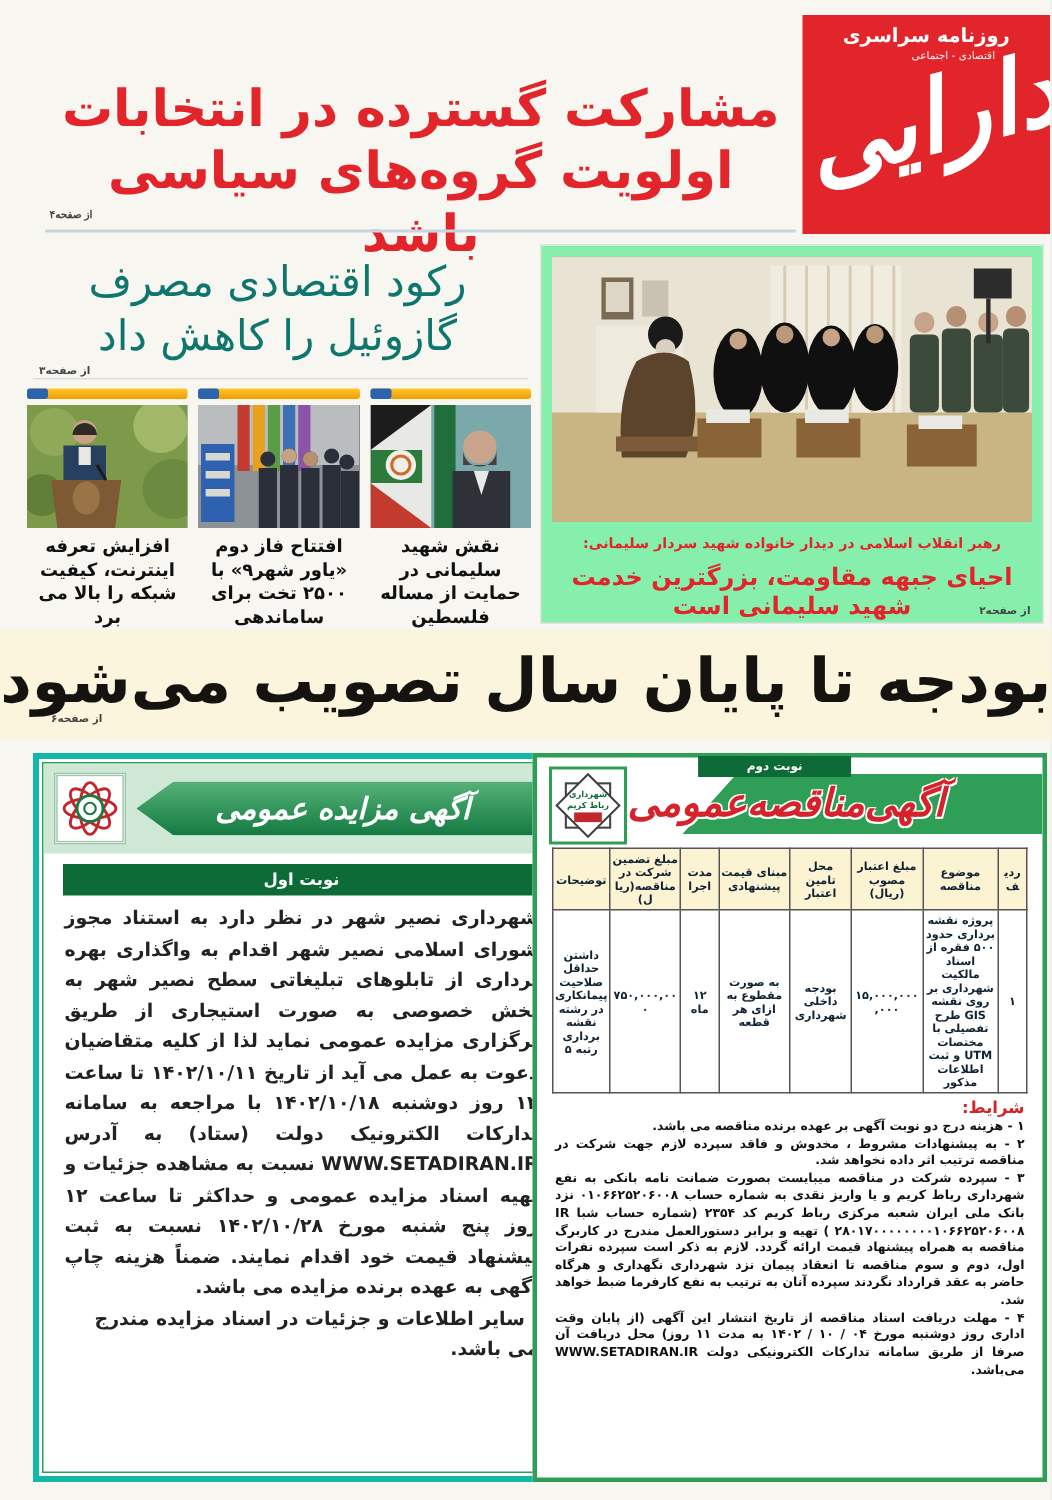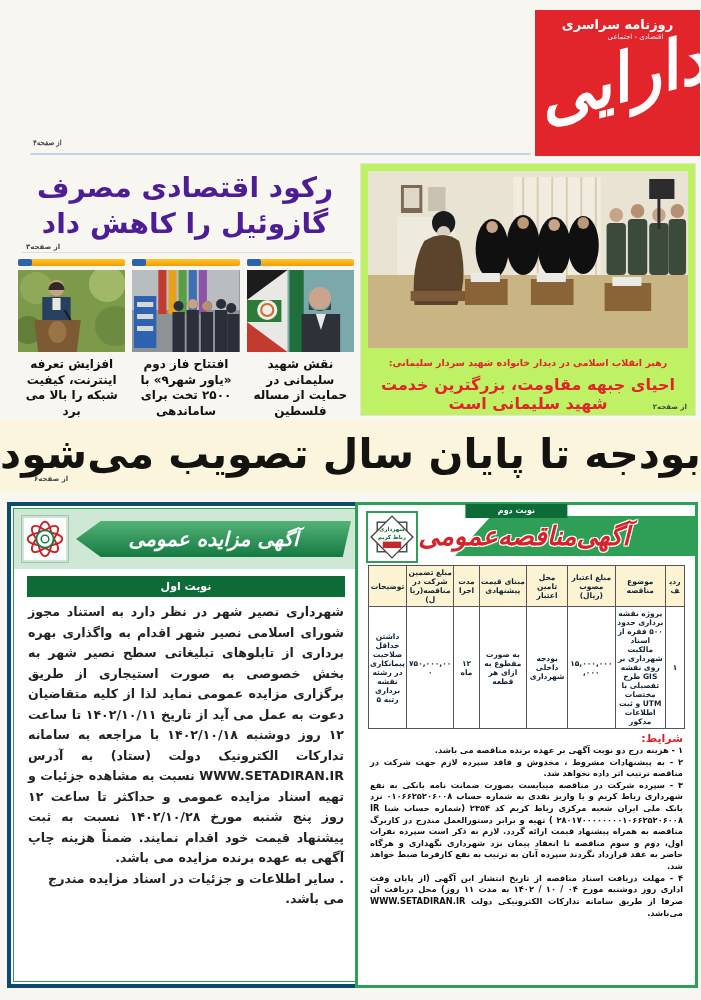--- a/index.html
+++ b/index.html
@@ -13,47 +13,47 @@
   .mh-cat  { font-size:7px; margin-top:1px; opacity:.95;margin-left:36px; }
   .mh-title{ font-size:66px; font-weight:bold; font-style:italic; line-height:1; transform:rotate(-14deg) translate(6px,6px); }
 
   .issue-bar { position:absolute; top:27px; left:30px; width:501px; height:20px; background:#e2252b; color:#fff; font-size:10.5px; font-weight:bold; text-align:center; line-height:20px; }
   .lead-h { position:absolute; top:53px; left:30px; width:501px; color:#e2252b; font-size:34px; font-weight:bold; text-align:center; line-height:1.22; }
   .pgref { font-size:7px; color:#444; font-weight:bold; }
   .lead-ref { position:absolute; top:139px; left:33px;font-family:Liberation Serif, serif; }
   .header-divider { position:absolute; top:153px; left:30px; width:501px; height:2px; background:#c7d4e1; border-radius:2px; }
 
   
-  .econ-h { position:absolute; top:170px; left:14px; width:342px; color:#4c1d95; font-size:28px; font-weight:bold; text-align:center; line-height:1.28; }
+  .econ-h { position:absolute; top:170px; left:14px; width:342px; color:#0f766e; font-size:28px; font-weight:normal; text-align:center; line-height:1.28; }
   .econ-ref { position:absolute; top:243px; left:26px; }
   .econ-divider { position:absolute; top:252px; left:22px; width:330px; height:1px; background:#ddd; }
 
   .photo-row { position:absolute; top:259px; left:18px; width:336px; display:flex; gap:7px; }
   .pcard { flex:1; min-width:0; }
   .pbar { height:7px; background:linear-gradient(#ffc52e,#f29d00); border-radius:2px; position:relative; }
   .pbar::before { content:""; position:absolute; left:0; top:0; width:14px; height:100%; background:#2b63ad; border-radius:2px; }
   .pimg { height:82px; margin-top:4px; overflow:hidden; background:#888; }
   .pimg svg { display:block; width:100%; height:100%; }
   .pcap { font-size:12px; font-weight:bold; text-align:center; line-height:1.3; margin-top:5px; color:#101010; }
   .pref { display:block; text-align:left; margin-top:2px; margin-left:2px; }
 
-  .meet-card { position:absolute; top:163px; left:360px; width:336px; height:253px; background:#bef264; border:1px solid #e4e2da; padding:7px 7px 4px; }
+  .meet-card { position:absolute; top:163px; left:360px; width:336px; height:253px; background:#86efac; border:1px solid #e4e2da; padding:7px 7px 4px; }
   .meet-photo { height:177px; overflow:hidden; background:#cbb98d; }
   .meet-photo svg { display:block; width:100%; height:100%; }
   .meet-kicker { color:#e2252b; font-size:9.5px; font-weight:bold; text-align:center; margin-top:9px; }
   .meet-h { color:#e2252b; font-size:16px; font-weight:bold; text-align:center; margin-top:7px; }
   .meet-ref { position:absolute; bottom:4px; right:8px; }
 
   
   .banner { position:absolute; top:420px; left:0; width:701px; height:73px; background:#fbf5de; }
   .banner-h { font-size:41px; font-weight:bold; color:#14130f; text-align:center; line-height:68px; }
   .banner-ref { position:absolute; bottom:10px; left:34px; }
 
   
-  .auction { position:absolute; top:502px; left:7px; width:358px; height:486px; background:#fff; border:4px solid #0c4a6e; }
+  .auction { position:absolute; top:502px; left:22px; width:358px; height:486px; background:#fff; border:4px solid #14b8a6; }
   .auction-inner { border:1px solid #2f9e57; margin:2px; height:calc(100% - 4px); overflow:hidden; }
   .auction-head { display:flex; align-items:center; gap:7px; background:#cfe8d6; padding:6px 7px; }
   .auction-ribbon { flex:1; height:36px; background:linear-gradient(#55b277,#147a42); clip-path:polygon(0 50%,9% 0,100% 0,97% 100%,9% 100%); color:#fff; font-size:20px; font-weight:bold; font-style:italic; text-align:center; line-height:36px; }
   .auction-logo { width:48px; height:48px; background:#fff; border:1px solid #9dc7aa; flex:0 0 48px; }
   .notice-bar { background:#0d6b38; color:#fff; font-size:11px; font-weight:bold; text-align:center; padding:4px 0; margin:7px 13px 5px; }
   .auction-body { margin:2px 14px 0; font-size:12.6px; font-weight:bold; color:#222; line-height:1.63; text-align:justify; }
   .auction-note { margin:0 14px; font-size:12.6px; font-weight:bold; color:#222; line-height:1.63; text-align:right; }
 
   
   .tender { position:absolute; top:502px; left:355px; width:343px; height:486px; background:#fff; border:3px solid #2f9e57; }
@@ -73,20 +73,21 @@
 </head>
 <body>
 
 <div class="page">
 
   <div class="masthead">
     <div class="mh-type">روزنامه سراسری</div>
     <div class="mh-cat">اقتصادی - اجتماعی</div>
     <div class="mh-title">دارایی</div>
   </div>
+  <h1 class="lead-h">مشارکت گسترده در انتخابات اولویت گروه‌های سیاسی باشد</h1>
   <span class="pgref lead-ref">از صفحه۴</span>
   <div class="header-divider"></div>
 
   <h2 class="econ-h">رکود اقتصادی مصرف گازوئیل را کاهش داد</h2>
   <span class="pgref econ-ref">از صفحه۳</span>
   <div class="econ-divider"></div>
 
   <div class="photo-row">
 
     <div class="pcard">

